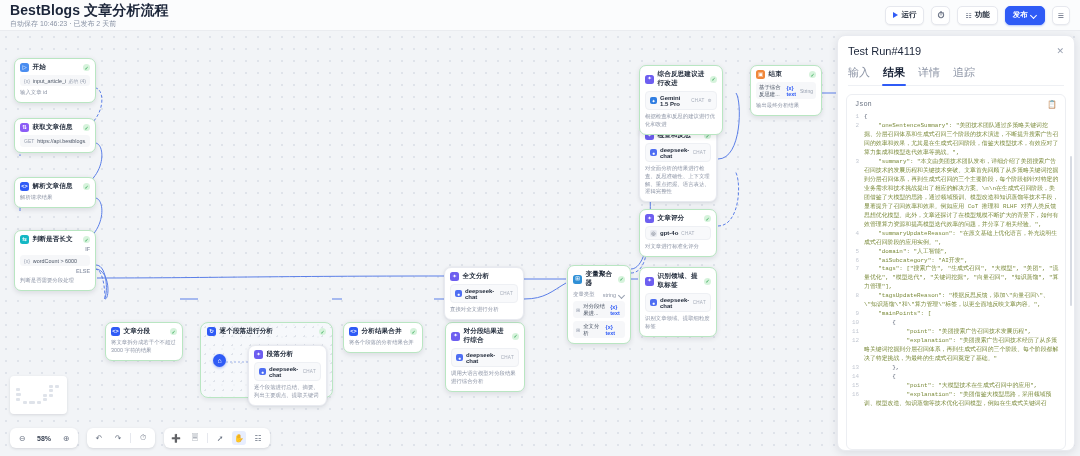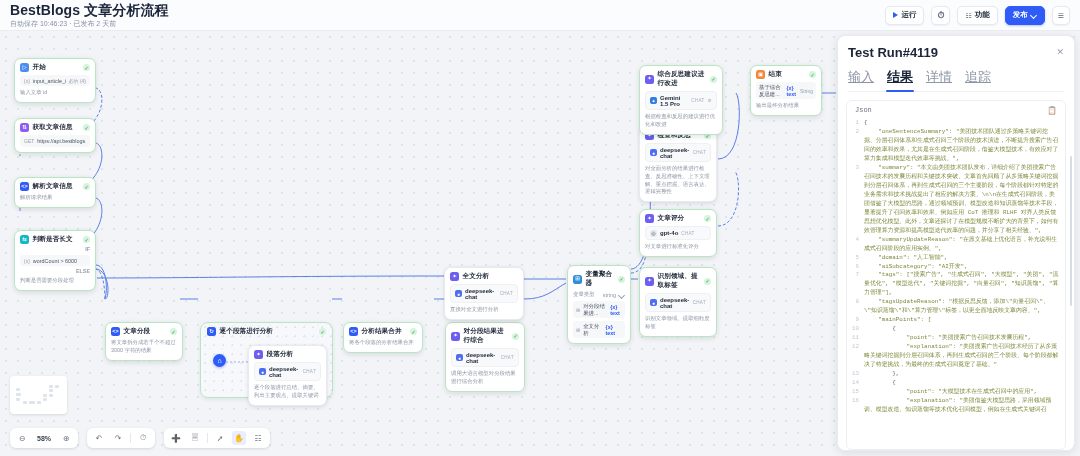--- a/index.html
+++ b/index.html
@@ -137,24 +137,24 @@
 
   
   .panel {
     position: absolute; right: 5px; top: 35px; width: 238px; height: 416px;
     background: #fff; border-radius: 8px; border: 1px solid #e9ebf0;
     box-shadow: 0 2px 10px rgba(16,24,40,.10);
     display: flex; flex-direction: column; overflow: hidden; z-index: 20;
   }
   .panel-top { padding: 9px 10px 0 10px; }
   .panel-title-row { display: flex; align-items: center; }
-  .panel-title { font-size: 13px; font-weight: bold; color: #17203020; color: #1b2539; }
+  .panel-title { font-size: 11px; font-weight: normal; color: #17203020; color: #1b2539; }
   .panel-close { margin-left: auto; font-size: 9px; color: #98a0b0; cursor: pointer; line-height: 1; }
   .tabs { display: flex; gap: 13px; margin-top: 8px; border-bottom: 1px solid #eef0f4; }
-  .tab { font-size: 13px; color: #8d95a6; padding-bottom: 5px; cursor: pointer; position: relative; text-decoration: underline; }
+  .tab { font-size: 11px; color: #8d95a6; padding-bottom: 5px; cursor: pointer; position: relative; }
   .tab.active { color: #1b2539; font-weight: bold; }
   .tab.active::after {
     content: ""; position: absolute; left: -1px; right: -1px; bottom: -1px;
     height: 1.6px; background: #2f5bf6; border-radius: 2px;
   }
   .json-wrap {
     margin: 8px 8px 0 8px; flex: 1; border: 1px solid #eceef2; border-radius: 6px;
     background: #fff; display: flex; flex-direction: column; overflow: hidden;
   }
   .json-head {

